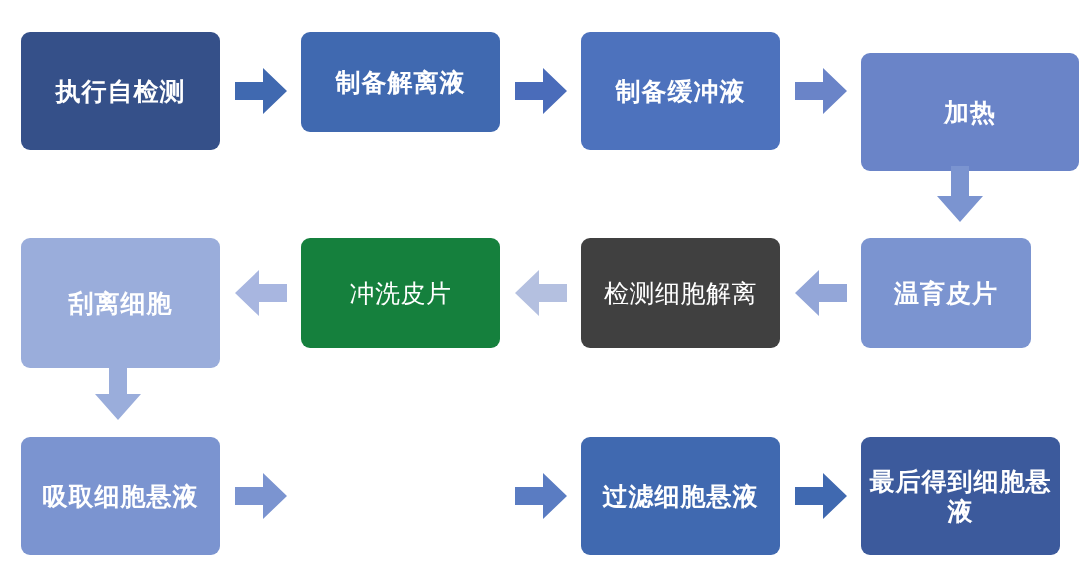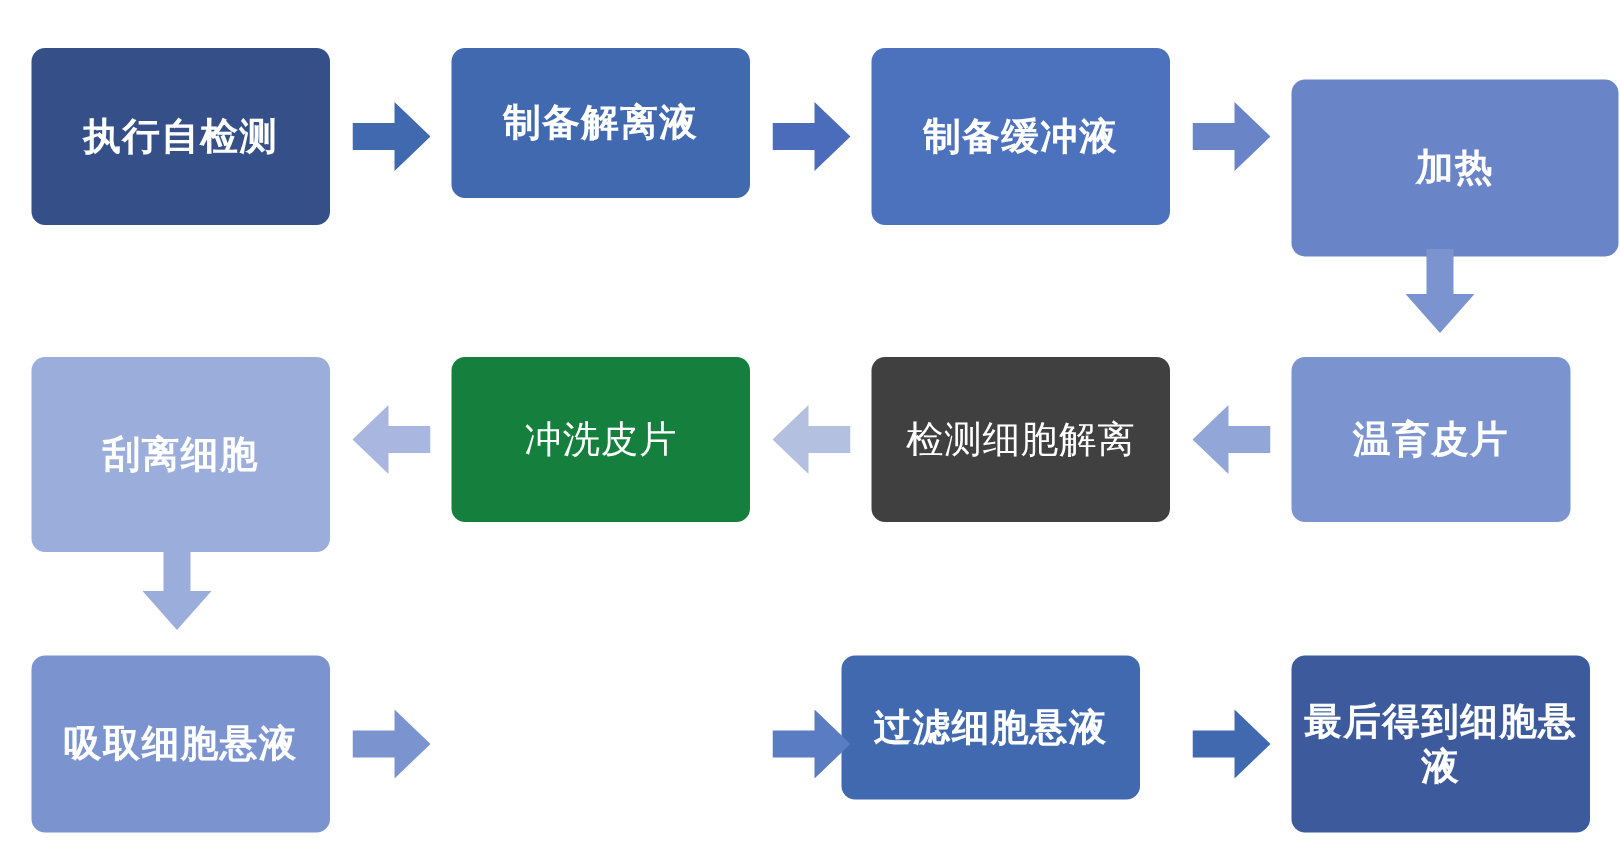--- a/index.html
+++ b/index.html
@@ -46,26 +46,26 @@
   }
 </style>
 </head>
 <body>
 
 <div id="flowchart">
     <div class="node" style="left: 21px; top: 32px; width: 199px; height: 118px; background: rgb(53, 80, 137);">执行自检测</div>
     <div class="node" style="left: 301px; top: 32px; width: 199px; height: 100px; background: rgb(64, 105, 176);">制备解离液</div>
     <div class="node" style="left: 581px; top: 32px; width: 199px; height: 118px; background: rgb(77, 114, 189);">制备缓冲液</div>
     <div class="node" style="left: 861px; top: 32px; width: 218px; height: 118px; background: rgb(106, 132, 200); margin-top: 21px;">加热</div>
-    <div class="node" style="left: 861px; top: 238px; width: 186px; height: 110px; background: rgb(123, 148, 208);">温育皮片</div>
+    <div class="node" style="left: 861px; top: 238px; width: 170px; height: 110px; background: rgb(123, 148, 208);">温育皮片</div>
     <div class="node light-weight" style="left: 581px; top: 238px; width: 199px; height: 110px; background: #404040;">检测细胞解离</div>
     <div class="node light-weight" style="left: 301px; top: 238px; width: 199px; height: 110px; background: #15803d;">冲洗皮片</div>
     <div class="node" style="left: 21px; top: 238px; width: 199px; height: 130px; background: rgb(154, 173, 219);">刮离细胞</div>
     <div class="node" style="left: 21px; top: 437px; width: 199px; height: 118px; background: rgb(123, 148, 208);">吸取细胞悬液</div>
-    <div class="node" style="left: 561px; top: 437px; width: 199px; height: 96px; background: rgb(64, 105, 176);">过滤细胞悬液</div>
+    <div class="node" style="left: 581px; top: 437px; width: 199px; height: 118px; background: rgb(64, 105, 176);">过滤细胞悬液</div>
     <div class="node" style="left: 861px; top: 437px; width: 199px; height: 118px; background: rgb(60, 90, 156);">最后得到细胞悬液</div>
     <div class="arrow" style="left: 235px; top: 68px; width: 52px; height: 46px;">
       <svg viewBox="0 0 52 46" preserveAspectRatio="none">
         <path d="M0,14 L28,14 L28,0 L52,23 L28,46 L28,32 L0,32 Z" fill="#4069b0"></path>
       </svg>
     </div>
     <div class="arrow" style="left: 515px; top: 68px; width: 52px; height: 46px;">
       <svg viewBox="0 0 52 46" preserveAspectRatio="none">
         <path d="M0,14 L28,14 L28,0 L52,23 L28,46 L28,32 L0,32 Z" fill="#4a6cba"></path>
       </svg>

